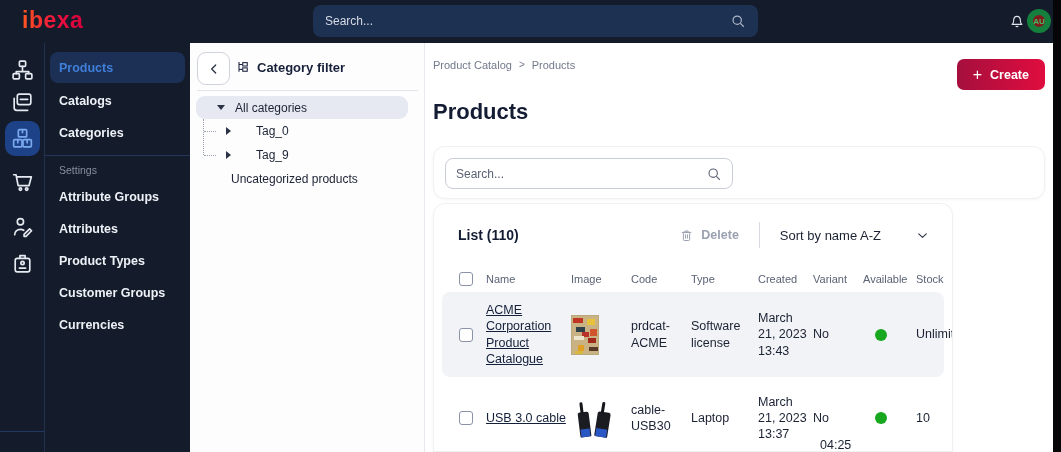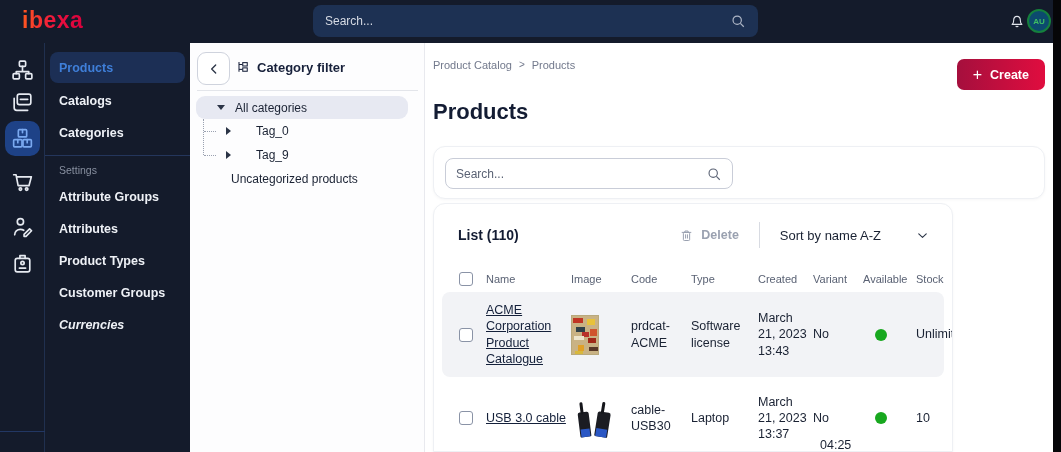--- a/index.html
+++ b/index.html
@@ -12,21 +12,21 @@
   .logo { position:absolute; left:22px; top:7px; font-size:23px; font-weight:800; letter-spacing:.5px;
     background:linear-gradient(95deg,#ff5a1f 0%,#ee123f 55%,#d8003c 100%);
     -webkit-background-clip:text; background-clip:text; color:transparent; }
   .topbar-search { position:absolute; left:313px; top:5px; width:445px; height:32px;
     background:#1d3153; border-radius:8px; display:flex; align-items:center; padding:0 12px; }
   .topbar-search input { flex:1; background:transparent; border:none; outline:none;
     color:#eef1f6; font-size:12px; font-family:"Liberation Sans",sans-serif; }
   .topbar-search input::placeholder { color:#d6dbe4; }
   .bell { position:absolute; left:1008px; top:12px; }
   .avatar { position:absolute; left:1027px; top:9px; width:24px; height:24px; border-radius:50%;
-    background:#0c4a6e; border:2px solid #15803d; color:#3fbf63; font-size:8px; font-weight:700;
+    background:#7f1d1d; border:6px solid #15803d; color:#3fbf63; font-size:8px; font-weight:700;
     display:flex; align-items:center; justify-content:center; }
   .avatar-caret { position:absolute; left:1053px; top:20px; width:0; height:0;
     border-left:3px solid transparent; border-right:3px solid transparent; border-top:4px solid #8b93a5; }
 
   
   .right-strip { position:absolute; left:1053px; top:0; width:8px; height:452px; background:#060608; z-index:60; }
 
   
   .rail { position:absolute; left:0; top:43px; width:45px; height:409px; background:#141b2b;
     border-right:1px solid #20304f; }
@@ -211,21 +211,21 @@
   <div class="menu-active-pill"></div>
   <div class="menu-item active" style="top:18px;">Products</div>
   <div class="menu-item" style="top:51px;">Catalogs</div>
   <div class="menu-item" style="top:83px;">Categories</div>
   <div class="menu-divider"></div>
   <div class="menu-section-label">Settings</div>
   <div class="menu-item" style="top:147px;">Attribute Groups</div>
   <div class="menu-item" style="top:179px;">Attributes</div>
   <div class="menu-item" style="top:211px;">Product Types</div>
   <div class="menu-item" style="top:243px;">Customer Groups</div>
-  <div class="menu-item" style="top:275px;font-style:italic;">Currencies</div>
+  <div class="menu-item" style="top:275px;">Currencies</div>
 </div>
 
 <div class="filter">
   <div class="back-btn">
     <span>
       <svg width="16" height="16" viewBox="0 0 24 24" stroke="currentColor" fill="none" stroke-width="2" stroke-linecap="round" stroke-linejoin="round">
         <path d="M14.5 6l-6 6 6 6"></path>
       </svg>
     </span>
   </div>

